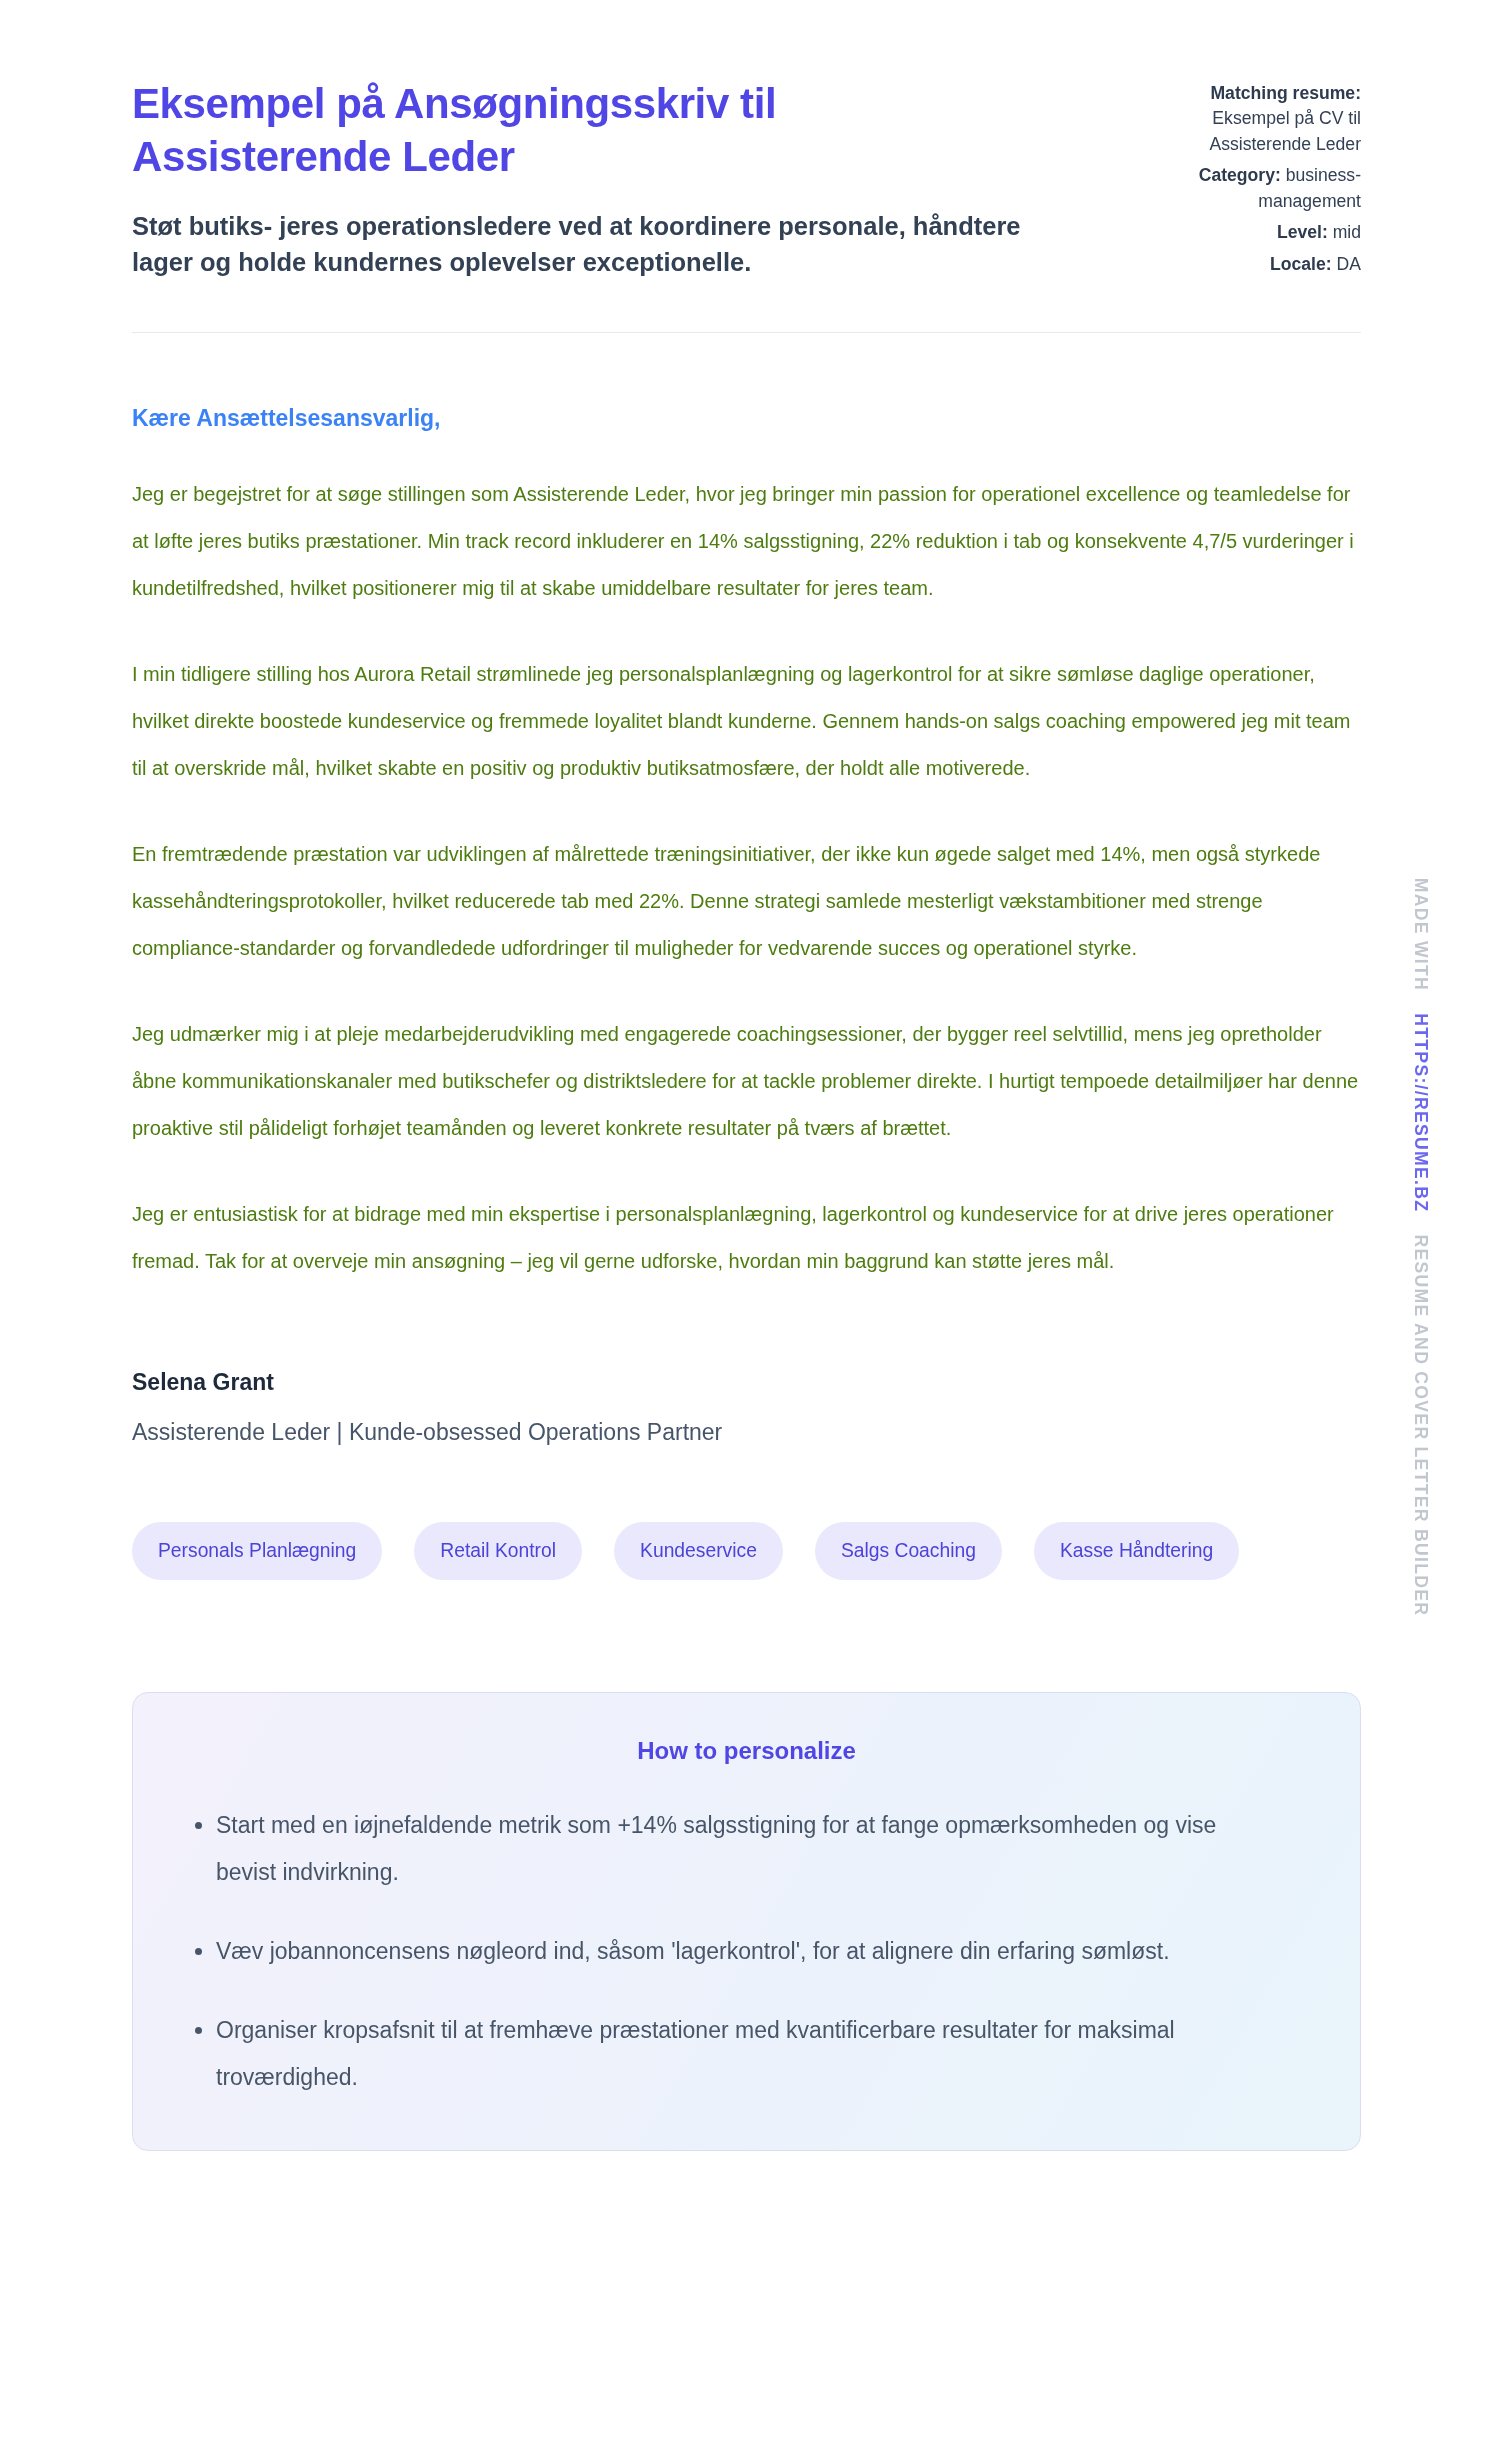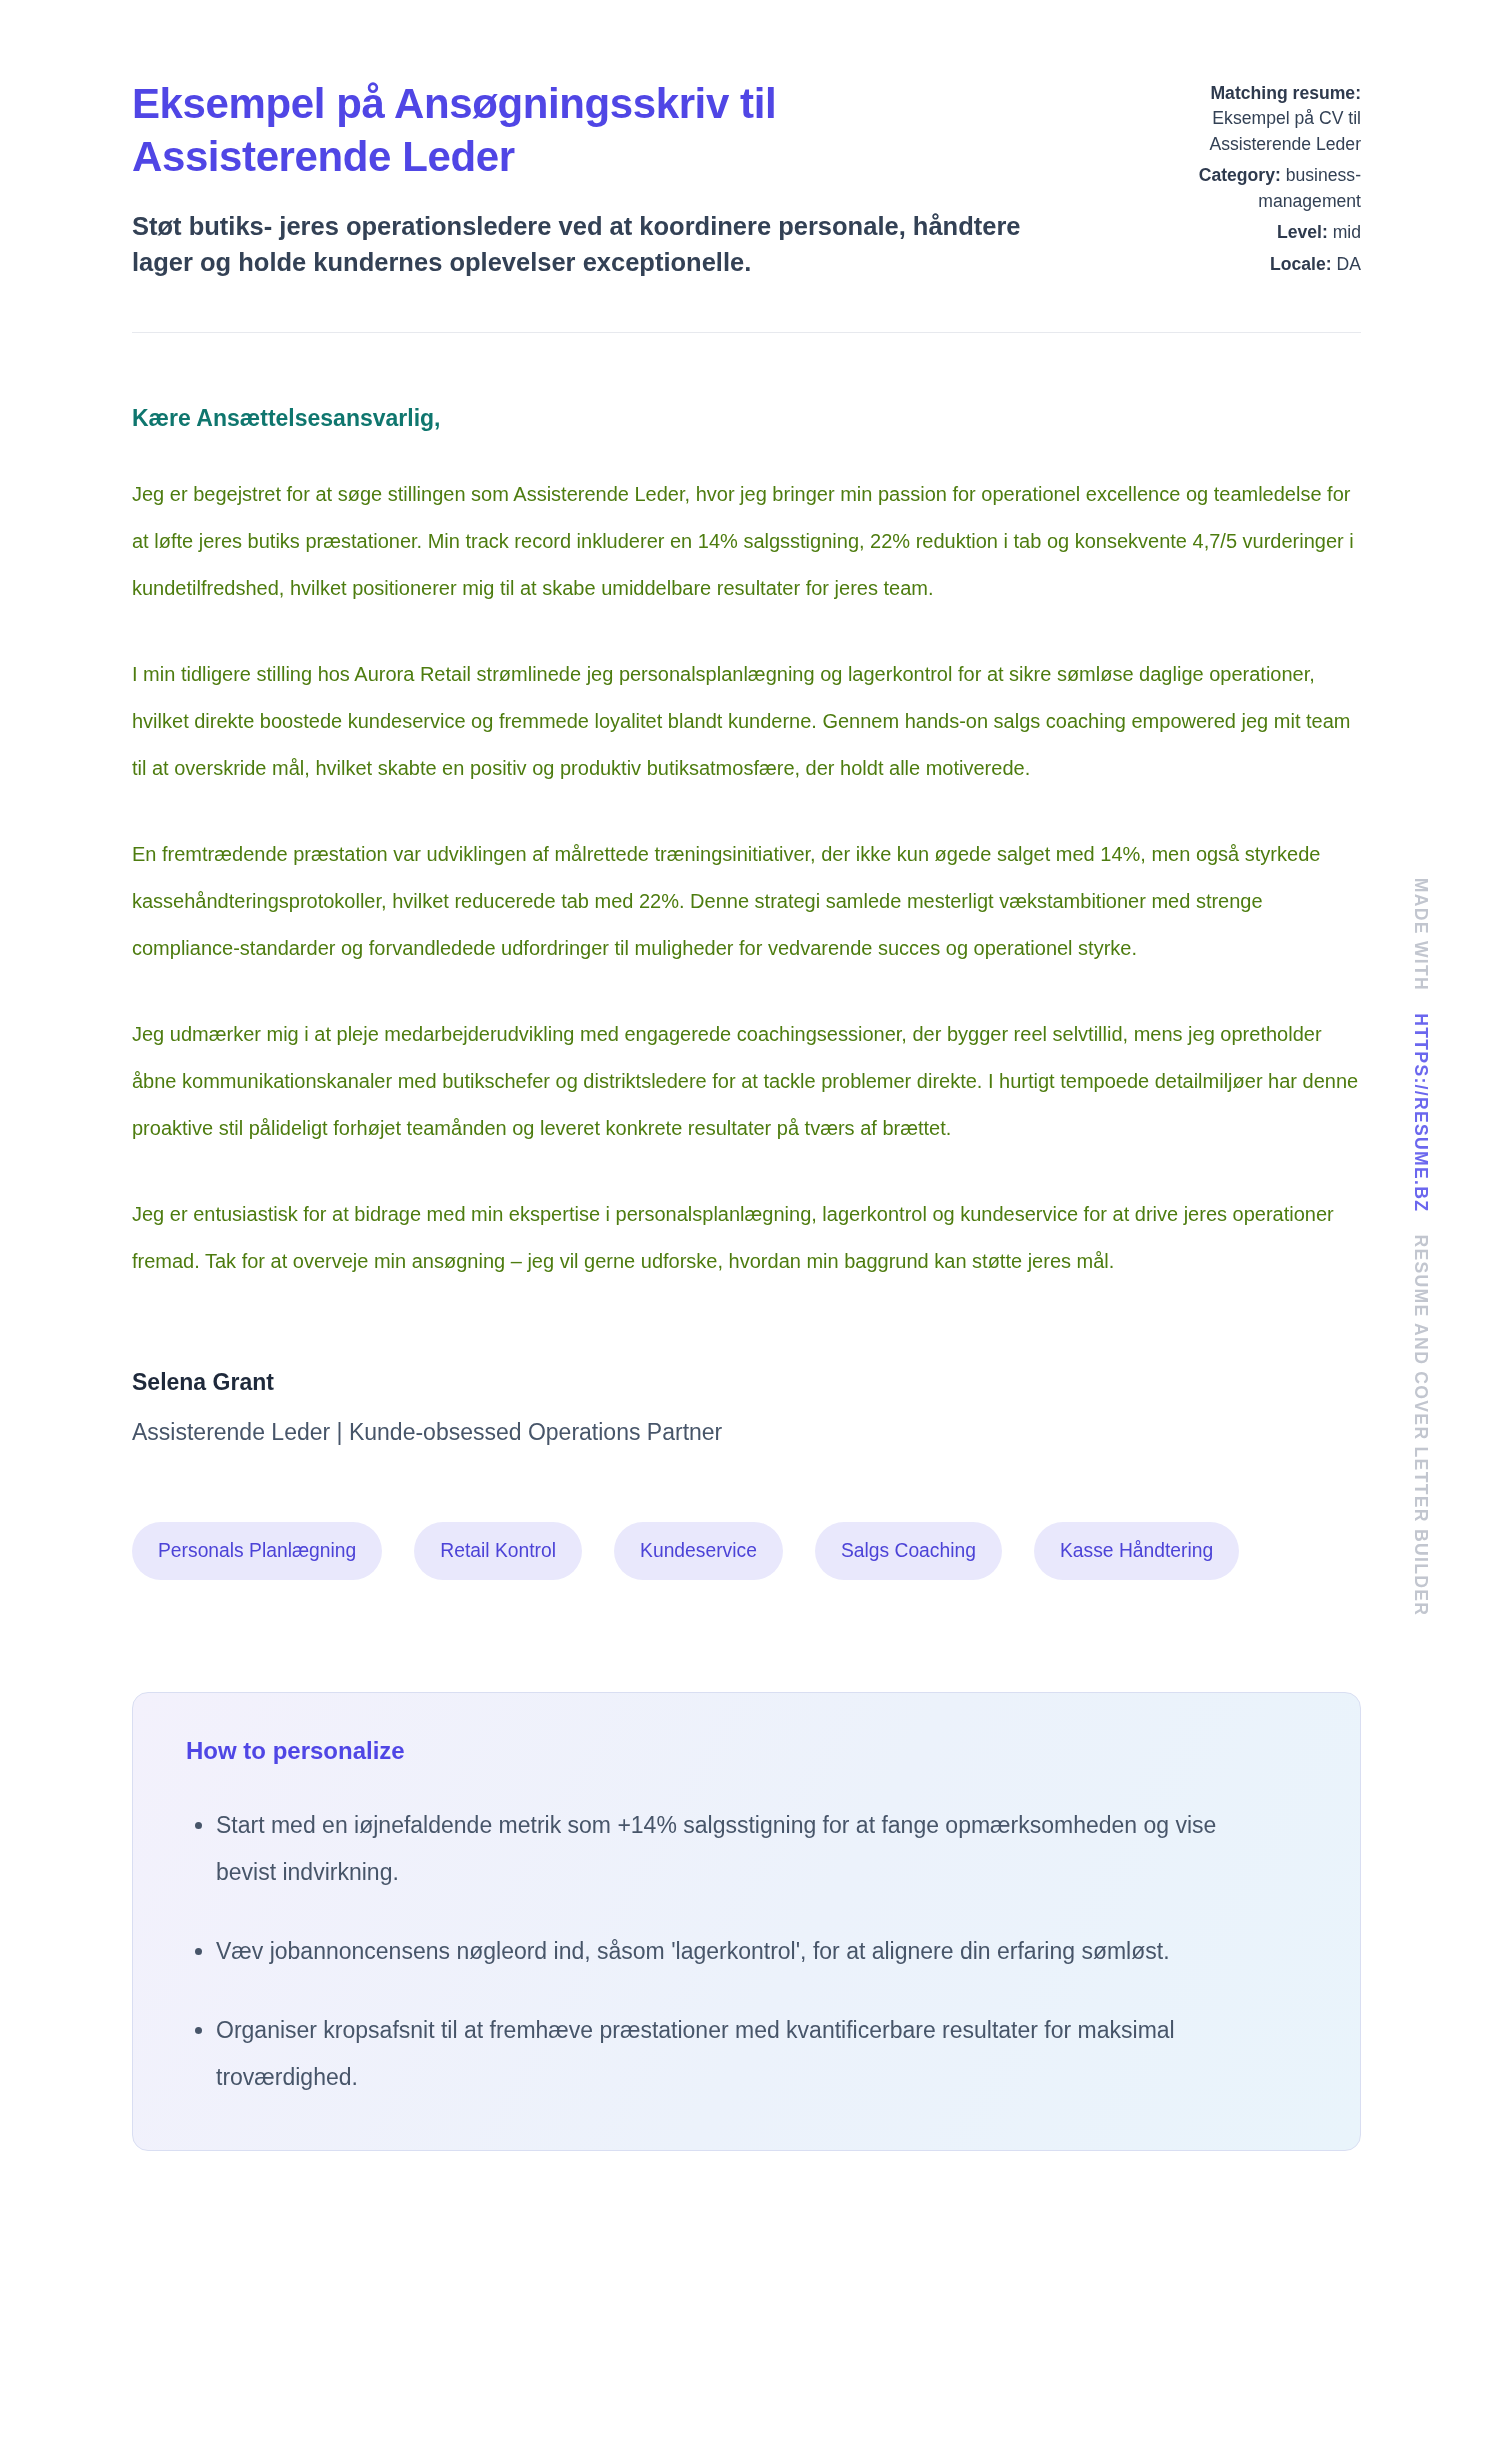--- a/index.html
+++ b/index.html
@@ -54,21 +54,21 @@
   .divider {
     border: none;
     border-top: 1.8px solid #e7e9ee;
     margin-top: 49px;
   }
   
   .salutation {
     margin-top: 72px;
     font-size: 23px;
     font-weight: 700;
-    color: #0f766e;
+    color: #3b82f6;
   }
   .letter p {
     margin-top: 39px;
     font-size: 20px;
     line-height: 47px;
     color: #4d7c0f;
     max-width: 1229px;
   }
   .sig-name {
     margin-top: 84px;
@@ -104,20 +104,21 @@
     margin-top: 112px;
     border: 0.9px solid #d9def2;
     border-radius: 16px;
     background: linear-gradient(120deg, #f3f1fc 0%, #ecf2fb 55%, #e9f4fb 100%);
     padding: 44px 53px 49px 53px;
   }
   .tip-heading {
     font-size: 24px;
     font-weight: 700;
     color: #4f46e5;
+    text-align: center;
   }
   .tip-list {
     margin-top: 37px;
     padding-left: 30px;
     max-width: 1089px;
   }
   .tip-list li {
     font-size: 23px;
     line-height: 47px;
     color: #475569;

